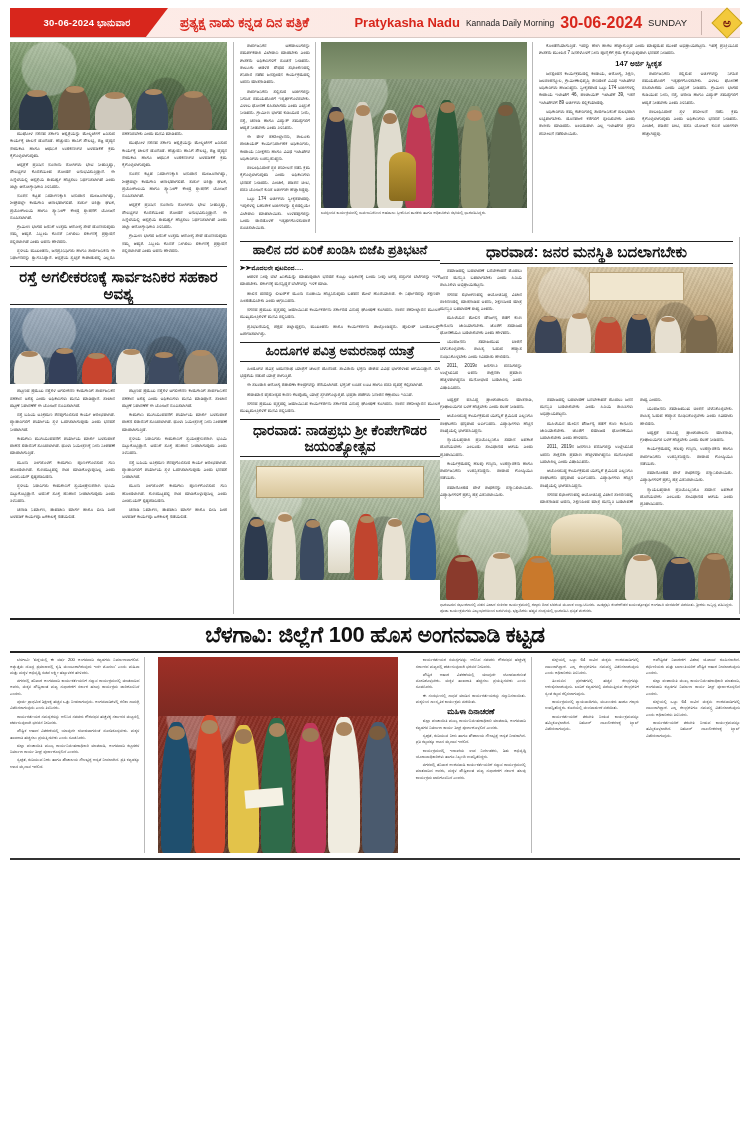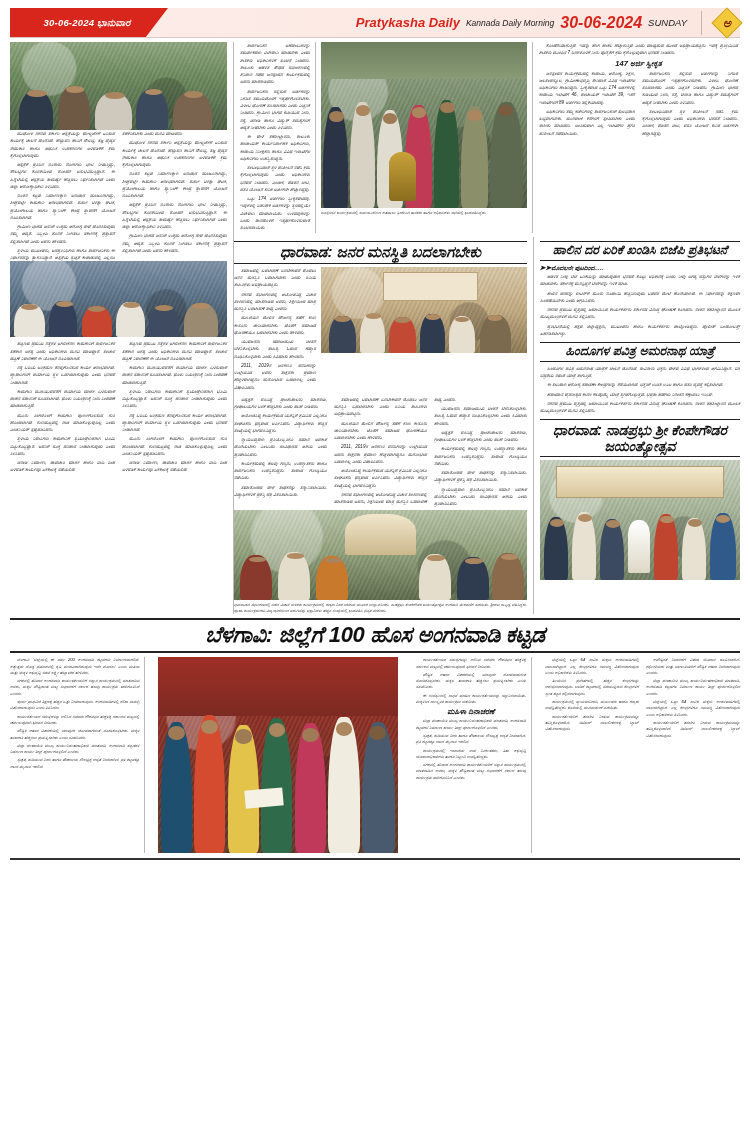--- a/index.html
+++ b/index.html
@@ -4,21 +4,21 @@
 <style>
   * { box-sizing: border-box; margin: 0; padding: 0; }
   body {
     width: 750px; height: 1148px;
     background: #ffffff;
     font-family: "Liberation Sans", sans-serif;
     color: #111;
     overflow: hidden;
     position: relative;
   }
-  .page { width: 750px; height: 1016px; padding: 8px 10px 6px 10px; position: relative; font-style: italic; }
+  .page { width: 750px; height: 1016px; padding: 8px 10px 6px 10px; position: relative; }
 
   
   .masthead {
     height: 30px; display: flex; align-items: stretch;
     background: linear-gradient(to right, #fdece8 0%, #fce9e4 60%, #fbe6e0 100%);
     border-bottom: 1px solid #d9c9c4;
     position: relative;
   }
   .mh-dateflag {
     background: #d8261c; color: #fff;
@@ -105,22 +105,23 @@
 
   .footrule { height: 2px; background: #333; margin-top: 5px; }
 </style>
 </head>
 <body>
 
 <div class="page">
 
   <div class="masthead">
     <div class="mh-dateflag">30-06-2024 ಭಾನುವಾರ</div>
+    <div class="mh-kn-title">ಪ್ರತ್ಯಕ್ಷ ನಾಡು ಕನ್ನಡ ದಿನ ಪತ್ರಿಕೆ</div>
     <div class="mh-right">
-      <span class="mh-brand">Pratykasha Daily</span>
+      <span class="mh-brand">Pratykasha Nadu</span>
       <span class="mh-sub">Kannada Daily Morning</span>
       <span class="mh-date2">30-06-2024</span>
       <span class="mh-day">SUNDAY</span>
       <span class="mh-divider"></span>
       <span class="mh-logo">
           <span>ಅ</span>
         </span>
     </div>
   </div>
 
@@ -152,20 +153,21 @@
           <p>ನೂತನ ಕಟ್ಟಡ ನಿರ್ಮಾಣಕ್ಕಾಗಿ ಅನುದಾನ ಮಂಜೂರಾಗಿದ್ದು, ಶೀಘ್ರದಲ್ಲೇ ಕಾಮಗಾರಿ ಆರಂಭವಾಗಲಿದೆ. ತುರ್ತು ಚಿಕಿತ್ಸಾ ಘಟಕ, ಪ್ರಯೋಗಾಲಯ ಹಾಗೂ ಸ್ಕ್ಯಾನಿಂಗ್ ಕೇಂದ್ರ ಸ್ಥಾಪನೆಗೆ ಯೋಜನೆ ರೂಪಿಸಲಾಗಿದೆ.</p>
           <p>ಗ್ರಾಮೀಣ ಭಾಗದ ಜನರಿಗೆ ಉತ್ತಮ ಆರೋಗ್ಯ ಸೇವೆ ದೊರಕಿಸುವುದು ನಮ್ಮ ಆದ್ಯತೆ. ಸಿಬ್ಬಂದಿ ಕೊರತೆ ನೀಗಿಸಲು ಸರ್ಕಾರಕ್ಕೆ ಪ್ರಸ್ತಾವನೆ ಸಲ್ಲಿಸಲಾಗಿದೆ ಎಂದು ಅವರು ಹೇಳಿದರು.</p>
           <p>ಸ್ಥಳೀಯ ಮುಖಂಡರು, ಜನಪ್ರತಿನಿಧಿಗಳು ಹಾಗೂ ಸಾರ್ವಜನಿಕರು ಈ ನಿರ್ಧಾರವನ್ನು ಸ್ವಾಗತಿಸಿದ್ದಾರೆ. ಆಸ್ಪತ್ರೆಯ ಸ್ವಚ್ಛತೆ ಕಾಪಾಡುವಲ್ಲಿ ಎಲ್ಲರೂ ಸಹಕರಿಸಬೇಕು ಎಂದು ಮನವಿ ಮಾಡಿದರು.</p>
           <p>ಮುಧೋಳ ನಗರದ ಸರ್ಕಾರಿ ಆಸ್ಪತ್ರೆಯನ್ನು ಮೇಲ್ದರ್ಜೆಗೆ ಏರಿಸುವ ಕಾರ್ಯಕ್ಕೆ ಚಾಲನೆ ದೊರೆತಿದೆ. ಹೆಚ್ಚುವರಿ ಹಾಸಿಗೆ ಸೌಲಭ್ಯ, ತಜ್ಞ ವೈದ್ಯರ ನೇಮಕಾತಿ ಹಾಗೂ ಆಧುನಿಕ ಉಪಕರಣಗಳ ಅಳವಡಿಕೆಗೆ ಕ್ರಮ ಕೈಗೊಳ್ಳಲಾಗುವುದು.</p>
           <p>ನೂತನ ಕಟ್ಟಡ ನಿರ್ಮಾಣಕ್ಕಾಗಿ ಅನುದಾನ ಮಂಜೂರಾಗಿದ್ದು, ಶೀಘ್ರದಲ್ಲೇ ಕಾಮಗಾರಿ ಆರಂಭವಾಗಲಿದೆ. ತುರ್ತು ಚಿಕಿತ್ಸಾ ಘಟಕ, ಪ್ರಯೋಗಾಲಯ ಹಾಗೂ ಸ್ಕ್ಯಾನಿಂಗ್ ಕೇಂದ್ರ ಸ್ಥಾಪನೆಗೆ ಯೋಜನೆ ರೂಪಿಸಲಾಗಿದೆ.</p>
           <p>ಆಸ್ಪತ್ರೆಗೆ ಪ್ರತಿದಿನ ನೂರಾರು ರೋಗಿಗಳು ಭೇಟಿ ನೀಡುತ್ತಿದ್ದು, ಸೌಲಭ್ಯಗಳ ಕೊರತೆಯಿಂದ ತೊಂದರೆ ಅನುಭವಿಸುತ್ತಿದ್ದಾರೆ. ಈ ಹಿನ್ನೆಲೆಯಲ್ಲಿ ಆಸ್ಪತ್ರೆಯ ಸಾಮರ್ಥ್ಯ ಹೆಚ್ಚಿಸಲು ನಿರ್ಧರಿಸಲಾಗಿದೆ ಎಂದು ಜಿಲ್ಲಾ ಆರೋಗ್ಯಾಧಿಕಾರಿ ತಿಳಿಸಿದರು.</p>
           <p>ಗ್ರಾಮೀಣ ಭಾಗದ ಜನರಿಗೆ ಉತ್ತಮ ಆರೋಗ್ಯ ಸೇವೆ ದೊರಕಿಸುವುದು ನಮ್ಮ ಆದ್ಯತೆ. ಸಿಬ್ಬಂದಿ ಕೊರತೆ ನೀಗಿಸಲು ಸರ್ಕಾರಕ್ಕೆ ಪ್ರಸ್ತಾವನೆ ಸಲ್ಲಿಸಲಾಗಿದೆ ಎಂದು ಅವರು ಹೇಳಿದರು.</p>
         </div>
       </div>
 
+      <h2 class="sec" style="margin-top:5px">ರಸ್ತೆ ಅಗಲೀಕರಣಕ್ಕೆ ಸಾರ್ವಜನಿಕರ ಸಹಕಾರ ಅವಶ್ಯ</h2>
 
       <div class="photo" style="height:76px;background:linear-gradient(180deg,#7f93a8 0%,#5d7489 45%,#3c4b58 100%)">
         <span class="grain"></span>
         <span class="ph-people">
           <i style="left:2%;width:14%;height:70%;background:#e8e4da"></i>
           <i style="left:18%;width:13%;height:76%;background:#34405a"></i>
           <i style="left:33%;width:14%;height:66%;background:#c8452f"></i>
           <i style="left:49%;width:13%;height:74%;background:#e8e4da"></i>
           <i style="left:64%;width:14%;height:68%;background:#3e4b61"></i>
           <i style="left:80%;width:16%;height:72%;background:#9b8a72"></i>
@@ -246,20 +248,62 @@
               <p>ಜನಸ್ಪಂದನ ಕಾರ್ಯಕ್ರಮದಲ್ಲಿ ಕಂದಾಯ, ಆರೋಗ್ಯ, ಶಿಕ್ಷಣ, ಜಲಸಂಪನ್ಮೂಲ, ಗ್ರಾಮೀಣಾಭಿವೃದ್ಧಿ ಸೇರಿದಂತೆ ವಿವಿಧ ಇಲಾಖೆಗಳ ಅಧಿಕಾರಿಗಳು ಹಾಜರಿದ್ದರು. ಸ್ವೀಕೃತವಾದ ಒಟ್ಟು 174 ಅರ್ಜಿಗಳಲ್ಲಿ ಕಂದಾಯ ಇಲಾಖೆಗೆ 46, ಪಂಚಾಯತ್ ಇಲಾಖೆಗೆ 39, ಇತರೆ ಇಲಾಖೆಗಳಿಗೆ 89 ಅರ್ಜಿಗಳು ಸಲ್ಲಿಕೆಯಾದವು.</p>
               <p>ಅಧಿಕಾರಿಗಳು ತಮ್ಮ ಕಚೇರಿಗಳಲ್ಲಿ ಸಾರ್ವಜನಿಕರಿಗೆ ಸುಲಭವಾಗಿ ಲಭ್ಯವಾಗಬೇಕು. ದೂರವಾಣಿ ಕರೆಗಳಿಗೆ ಸ್ಪಂದಿಸಬೇಕು ಎಂದು ತಾಕೀತು ಮಾಡಿದರು. ಅಂತಿಮವಾಗಿ ಎಲ್ಲ ಇಲಾಖೆಗಳ ಪ್ರಗತಿ ಪರಿಶೀಲನೆ ನಡೆಸಲಾಯಿತು.</p>
               <p>ಸಾರ್ವಜನಿಕರು ಸಲ್ಲಿಸುವ ಅರ್ಜಿಗಳನ್ನು ನಿಗದಿತ ಸಮಯದೊಳಗೆ ಇತ್ಯರ್ಥಗೊಳಿಸಬೇಕು. ವಿಳಂಬ ಧೋರಣೆ ಸಹಿಸಲಾಗದು ಎಂದು ಎಚ್ಚರಿಕೆ ನೀಡಿದರು. ಗ್ರಾಮೀಣ ಭಾಗದ ಕುಡಿಯುವ ನೀರು, ರಸ್ತೆ, ಚರಂಡಿ ಹಾಗೂ ವಿದ್ಯುತ್ ಸಮಸ್ಯೆಗಳಿಗೆ ಆದ್ಯತೆ ನೀಡಬೇಕು ಎಂದು ತಿಳಿಸಿದರು.</p>
               <p>ಸಂಬಂಧಿಸಿದಂತೆ ಸ್ಥಳ ಪರಿಶೀಲನೆ ನಡೆಸಿ ಕ್ರಮ ಕೈಗೊಳ್ಳಲಾಗುವುದು ಎಂದು ಅಧಿಕಾರಿಗಳು ಭರವಸೆ ನೀಡಿದರು. ಪಿಂಚಣಿ, ಪಡಿತರ ಚೀಟಿ, ವಸತಿ ಯೋಜನೆ ಕುರಿತ ಅರ್ಜಿಗಳೇ ಹೆಚ್ಚಾಗಿದ್ದವು.</p>
             </div>
           </div>
         </div>
       </div>
 
       <div style="display:flex;margin-top:4px">
+
+        <div style="width:206px;padding-left:6px">
+
+          <h2 class="sec" style="font-size:12.5px">ಹಾಲಿನ ದರ ಏರಿಕೆ ಖಂಡಿಸಿ ಬಿಜೆಪಿ ಪ್ರತಿಭಟನೆ</h2>
+          <div class="contfrom">➤➤ಮೊದಲನೇ ಪುಟದಿಂದ.....</div>
+          <div class="tx">
+            <p>ಆಡಳಿತ ನೀವು ಬೆಲೆ ಏರಿಕೆಯನ್ನು ಮಾಡುವುದಾಗಿ ಭರವಸೆ ಕೊಟ್ಟು ಅಧಿಕಾರಕ್ಕೆ ಬಂದು ನೀವು ಅಗತ್ಯ ವಸ್ತುಗಳ ಬೆಲೆಗಳನ್ನು ಇಳಿಕೆ ಮಾಡಬೇಕು. ಸರ್ಕಾರಕ್ಕೆ ಮನಸ್ಸಿದ್ದರೆ ಬೆಲೆಗಳನ್ನು ಇಳಿಕೆ ಮಾಡಿ.</p>
+            <p>ಹಾಲಿನ ದರವನ್ನು ಲೀಟರ್‌ಗೆ ಮೂರು ರೂಪಾಯಿ ಹೆಚ್ಚಿಸಿರುವುದು ಬಡವರ ಮೇಲೆ ಹೊರೆಯಾಗಿದೆ. ಈ ನಿರ್ಧಾರವನ್ನು ತಕ್ಷಣವೇ ಹಿಂಪಡೆಯಬೇಕು ಎಂದು ಆಗ್ರಹಿಸಿದರು.</p>
+            <p>ನಗರದ ಪ್ರಮುಖ ವೃತ್ತದಲ್ಲಿ ಜಮಾಯಿಸಿದ ಕಾರ್ಯಕರ್ತರು ಸರ್ಕಾರದ ವಿರುದ್ಧ ಘೋಷಣೆ ಕೂಗಿದರು. ನಂತರ ತಹಶೀಲ್ದಾರರ ಮೂಲಕ ಮುಖ್ಯಮಂತ್ರಿಗಳಿಗೆ ಮನವಿ ಸಲ್ಲಿಸಿದರು.</p>
+            <p>ಪ್ರತಿಭಟನೆಯಲ್ಲಿ ಪಕ್ಷದ ಜಿಲ್ಲಾಧ್ಯಕ್ಷರು, ಮುಖಂಡರು ಹಾಗೂ ಕಾರ್ಯಕರ್ತರು ಪಾಲ್ಗೊಂಡಿದ್ದರು. ಪೊಲೀಸ್ ಬಂದೋಬಸ್ತ್ ಏರ್ಪಡಿಸಲಾಗಿತ್ತು.</p>
+          </div>
+
+          <h2 class="sec" style="font-size:12.5px;margin-top:5px">ಹಿಂದೂಗಳ ಪವಿತ್ರ ಅಮರನಾಥ ಯಾತ್ರೆ</h2>
+          <div class="tx">
+            <p>ಹಿಂದೂಗಳ ಪವಿತ್ರ ಅಮರನಾಥ ಯಾತ್ರೆಗೆ ಚಾಲನೆ ದೊರೆತಿದೆ. ಸಾವಿರಾರು ಭಕ್ತರು ದೇಶದ ವಿವಿಧ ಭಾಗಗಳಿಂದ ಆಗಮಿಸಿದ್ದಾರೆ. ಬಿಗಿ ಭದ್ರತೆಯ ನಡುವೆ ಯಾತ್ರೆ ಸಾಗುತ್ತಿದೆ.</p>
+            <p>ಈ ಸಲುವಾಗಿ ಆರೋಗ್ಯ ತಪಾಸಣಾ ಕೇಂದ್ರಗಳನ್ನು ತೆರೆಯಲಾಗಿದೆ. ಭಕ್ತರಿಗೆ ಉಚಿತ ಊಟ ಹಾಗೂ ವಸತಿ ವ್ಯವಸ್ಥೆ ಕಲ್ಪಿಸಲಾಗಿದೆ.</p>
+            <p>ಹವಾಮಾನ ವೈಪರೀತ್ಯದ ಕಾರಣ ಕೆಲವೊಮ್ಮೆ ಯಾತ್ರೆ ಸ್ಥಗಿತಗೊಳ್ಳುತ್ತದೆ. ಭದ್ರತಾ ಪಡೆಗಳು ನಿರಂತರ ಕಣ್ಗಾವಲು ಇರಿಸಿವೆ.</p>
+            <p>ನಗರದ ಪ್ರಮುಖ ವೃತ್ತದಲ್ಲಿ ಜಮಾಯಿಸಿದ ಕಾರ್ಯಕರ್ತರು ಸರ್ಕಾರದ ವಿರುದ್ಧ ಘೋಷಣೆ ಕೂಗಿದರು. ನಂತರ ತಹಶೀಲ್ದಾರರ ಮೂಲಕ ಮುಖ್ಯಮಂತ್ರಿಗಳಿಗೆ ಮನವಿ ಸಲ್ಲಿಸಿದರು.</p>
+          </div>
+
+          <h2 class="sec2">ಧಾರವಾಡ: ನಾಡಪ್ರಭು ಶ್ರೀ ಕೆಂಪೇಗೌಡರ ಜಯಂತ್ಯೋತ್ಸವ</h2>
+
+          <div class="photo" style="height:120px;background:linear-gradient(180deg,#c9d2c0 0%,#a9b79b 40%,#6f7f62 100%)">
+            <span class="grain"></span>
+            <span style="position:absolute;left:8%;top:5%;width:84%;height:26%;background:linear-gradient(180deg,#f4e9cf,#d8c59a);border:1px solid #b09c70"></span>
+            <span class="ph-people" style="height:66%">
+              <i style="left:2%;width:12%;height:80%;background:#2d3a4e"></i>
+              <i style="left:16%;width:12%;height:86%;background:#e8e1d2"></i>
+              <i style="left:30%;width:12%;height:78%;background:#3b4a60"></i>
+              <i style="left:57%;width:12%;height:84%;background:#c0452f"></i>
+              <i style="left:71%;width:12%;height:79%;background:#e8e1d2"></i>
+              <i style="left:85%;width:13%;height:85%;background:#2f5a8a"></i>
+              <span class="ph-head" style="left:5%;bottom:68%;width:7%;height:10%;background:#a9855f"></span>
+              <span class="ph-head" style="left:19%;bottom:74%;width:7%;height:10%;background:#b08b63"></span>
+              <span class="ph-head" style="left:33%;bottom:66%;width:7%;height:10%;background:#a9855f"></span>
+              <span class="ph-head" style="left:60%;bottom:72%;width:7%;height:10%;background:#b08b63"></span>
+              <span class="ph-head" style="left:74%;bottom:67%;width:7%;height:10%;background:#a9855f"></span>
+              <span class="ph-head" style="left:88%;bottom:73%;width:7%;height:10%;background:#b08b63"></span>
+            </span>
+            <span style="position:absolute;left:44%;bottom:6%;width:11%;height:44%;background:linear-gradient(180deg,#ffffff,#ded8c6);border-radius:44% 44% 8% 8%/26% 26% 6% 6%"></span>
+          </div>
+        </div>
 
         <div style="width:300px;padding-right:6px;border-right:1px solid #b9b9b9">
           <h2 class="sec">ಧಾರವಾಡ: ಜನರ ಮನಸ್ಥಿತಿ ಬದಲಾಗಬೇಕು</h2>
 
           <div style="display:flex;gap:5px">
             <div style="width:82px">
               <div class="tx">
                 <p>ಸಮಾಜದಲ್ಲಿ ಬದಲಾವಣೆ ಬರಬೇಕಾದರೆ ಮೊದಲು ಜನರ ಮನಸ್ಥಿತಿ ಬದಲಾಗಬೇಕು ಎಂದು ಹಿರಿಯ ಸಾಹಿತಿಗಳು ಅಭಿಪ್ರಾಯಪಟ್ಟರು.</p>
                 <p>ನಗರದ ಸಭಾಂಗಣದಲ್ಲಿ ಆಯೋಜಿಸಿದ್ದ ವಿಚಾರ ಸಂಕಿರಣದಲ್ಲಿ ಮಾತನಾಡಿದ ಅವರು, ಶಿಕ್ಷಣದಿಂದ ಮಾತ್ರ ಮನಸ್ಥಿತಿ ಬದಲಾವಣೆ ಸಾಧ್ಯ ಎಂದರು.</p>
                 <p>ಮಹಿಳೆಯರ ಮೇಲಿನ ದೌರ್ಜನ್ಯ ತಡೆಗೆ ಕಠಿಣ ಕಾನೂನು ಜಾರಿಯಾಗಬೇಕು. ಜೊತೆಗೆ ಸಮಾಜದ ಧೋರಣೆಯೂ ಬದಲಾಗಬೇಕು ಎಂದು ಹೇಳಿದರು.</p>
@@ -322,62 +366,20 @@
               <span class="ph-head" style="left:5%;bottom:66%;width:6%;height:10%;background:#a9855f"></span>
               <span class="ph-head" style="left:18%;bottom:72%;width:6%;height:10%;background:#b08b63"></span>
               <span class="ph-head" style="left:31%;bottom:64%;width:6%;height:10%;background:#a9855f"></span>
               <span class="ph-head" style="left:66%;bottom:68%;width:6%;height:10%;background:#b08b63"></span>
               <span class="ph-head" style="left:79%;bottom:63%;width:6%;height:10%;background:#a9855f"></span>
               <span class="ph-head" style="left:91%;bottom:70%;width:6%;height:10%;background:#b08b63"></span>
             </span>
           </div>
           <div class="caption">ಧಾರವಾಡದ ಸಭಾಂಗಣದಲ್ಲಿ ನಡೆದ ವಿಚಾರ ಸಂಕಿರಣ ಕಾರ್ಯಕ್ರಮದಲ್ಲಿ ಗಣ್ಯರು ದೀಪ ಬೆಳಗುವ ಮೂಲಕ ಉದ್ಘಾಟಿಸಿದರು. ನಾಡಪ್ರಭು ಕೆಂಪೇಗೌಡರ ಜಯಂತ್ಯೋತ್ಸವ ಅಂಗವಾಗಿ ಮೆರವಣಿಗೆ ನಡೆಯಿತು. ಶ್ರೀಗಳು ಸಾನ್ನಿಧ್ಯ ವಹಿಸಿದ್ದರು. ಪೂಜಾ ಕಾರ್ಯಕ್ರಮಗಳು ವಿಜೃಂಭಣೆಯಿಂದ ಜರುಗಿದವು. ಭಕ್ತಾದಿಗಳು ಹೆಚ್ಚಿನ ಸಂಖ್ಯೆಯಲ್ಲಿ ಭಾಗವಹಿಸಿ ಧನ್ಯತೆ ಮೆರೆದರು.</div>
         </div>
-
-        <div style="width:206px;padding-left:6px">
-
-          <h2 class="sec" style="font-size:12.5px">ಹಾಲಿನ ದರ ಏರಿಕೆ ಖಂಡಿಸಿ ಬಿಜೆಪಿ ಪ್ರತಿಭಟನೆ</h2>
-          <div class="contfrom">➤➤ಮೊದಲನೇ ಪುಟದಿಂದ.....</div>
-          <div class="tx">
-            <p>ಆಡಳಿತ ನೀವು ಬೆಲೆ ಏರಿಕೆಯನ್ನು ಮಾಡುವುದಾಗಿ ಭರವಸೆ ಕೊಟ್ಟು ಅಧಿಕಾರಕ್ಕೆ ಬಂದು ನೀವು ಅಗತ್ಯ ವಸ್ತುಗಳ ಬೆಲೆಗಳನ್ನು ಇಳಿಕೆ ಮಾಡಬೇಕು. ಸರ್ಕಾರಕ್ಕೆ ಮನಸ್ಸಿದ್ದರೆ ಬೆಲೆಗಳನ್ನು ಇಳಿಕೆ ಮಾಡಿ.</p>
-            <p>ಹಾಲಿನ ದರವನ್ನು ಲೀಟರ್‌ಗೆ ಮೂರು ರೂಪಾಯಿ ಹೆಚ್ಚಿಸಿರುವುದು ಬಡವರ ಮೇಲೆ ಹೊರೆಯಾಗಿದೆ. ಈ ನಿರ್ಧಾರವನ್ನು ತಕ್ಷಣವೇ ಹಿಂಪಡೆಯಬೇಕು ಎಂದು ಆಗ್ರಹಿಸಿದರು.</p>
-            <p>ನಗರದ ಪ್ರಮುಖ ವೃತ್ತದಲ್ಲಿ ಜಮಾಯಿಸಿದ ಕಾರ್ಯಕರ್ತರು ಸರ್ಕಾರದ ವಿರುದ್ಧ ಘೋಷಣೆ ಕೂಗಿದರು. ನಂತರ ತಹಶೀಲ್ದಾರರ ಮೂಲಕ ಮುಖ್ಯಮಂತ್ರಿಗಳಿಗೆ ಮನವಿ ಸಲ್ಲಿಸಿದರು.</p>
-            <p>ಪ್ರತಿಭಟನೆಯಲ್ಲಿ ಪಕ್ಷದ ಜಿಲ್ಲಾಧ್ಯಕ್ಷರು, ಮುಖಂಡರು ಹಾಗೂ ಕಾರ್ಯಕರ್ತರು ಪಾಲ್ಗೊಂಡಿದ್ದರು. ಪೊಲೀಸ್ ಬಂದೋಬಸ್ತ್ ಏರ್ಪಡಿಸಲಾಗಿತ್ತು.</p>
-          </div>
-
-          <h2 class="sec" style="font-size:12.5px;margin-top:5px">ಹಿಂದೂಗಳ ಪವಿತ್ರ ಅಮರನಾಥ ಯಾತ್ರೆ</h2>
-          <div class="tx">
-            <p>ಹಿಂದೂಗಳ ಪವಿತ್ರ ಅಮರನಾಥ ಯಾತ್ರೆಗೆ ಚಾಲನೆ ದೊರೆತಿದೆ. ಸಾವಿರಾರು ಭಕ್ತರು ದೇಶದ ವಿವಿಧ ಭಾಗಗಳಿಂದ ಆಗಮಿಸಿದ್ದಾರೆ. ಬಿಗಿ ಭದ್ರತೆಯ ನಡುವೆ ಯಾತ್ರೆ ಸಾಗುತ್ತಿದೆ.</p>
-            <p>ಈ ಸಲುವಾಗಿ ಆರೋಗ್ಯ ತಪಾಸಣಾ ಕೇಂದ್ರಗಳನ್ನು ತೆರೆಯಲಾಗಿದೆ. ಭಕ್ತರಿಗೆ ಉಚಿತ ಊಟ ಹಾಗೂ ವಸತಿ ವ್ಯವಸ್ಥೆ ಕಲ್ಪಿಸಲಾಗಿದೆ.</p>
-            <p>ಹವಾಮಾನ ವೈಪರೀತ್ಯದ ಕಾರಣ ಕೆಲವೊಮ್ಮೆ ಯಾತ್ರೆ ಸ್ಥಗಿತಗೊಳ್ಳುತ್ತದೆ. ಭದ್ರತಾ ಪಡೆಗಳು ನಿರಂತರ ಕಣ್ಗಾವಲು ಇರಿಸಿವೆ.</p>
-            <p>ನಗರದ ಪ್ರಮುಖ ವೃತ್ತದಲ್ಲಿ ಜಮಾಯಿಸಿದ ಕಾರ್ಯಕರ್ತರು ಸರ್ಕಾರದ ವಿರುದ್ಧ ಘೋಷಣೆ ಕೂಗಿದರು. ನಂತರ ತಹಶೀಲ್ದಾರರ ಮೂಲಕ ಮುಖ್ಯಮಂತ್ರಿಗಳಿಗೆ ಮನವಿ ಸಲ್ಲಿಸಿದರು.</p>
-          </div>
-
-          <h2 class="sec2">ಧಾರವಾಡ: ನಾಡಪ್ರಭು ಶ್ರೀ ಕೆಂಪೇಗೌಡರ ಜಯಂತ್ಯೋತ್ಸವ</h2>
-
-          <div class="photo" style="height:120px;background:linear-gradient(180deg,#c9d2c0 0%,#a9b79b 40%,#6f7f62 100%)">
-            <span class="grain"></span>
-            <span style="position:absolute;left:8%;top:5%;width:84%;height:26%;background:linear-gradient(180deg,#f4e9cf,#d8c59a);border:1px solid #b09c70"></span>
-            <span class="ph-people" style="height:66%">
-              <i style="left:2%;width:12%;height:80%;background:#2d3a4e"></i>
-              <i style="left:16%;width:12%;height:86%;background:#e8e1d2"></i>
-              <i style="left:30%;width:12%;height:78%;background:#3b4a60"></i>
-              <i style="left:57%;width:12%;height:84%;background:#c0452f"></i>
-              <i style="left:71%;width:12%;height:79%;background:#e8e1d2"></i>
-              <i style="left:85%;width:13%;height:85%;background:#2f5a8a"></i>
-              <span class="ph-head" style="left:5%;bottom:68%;width:7%;height:10%;background:#a9855f"></span>
-              <span class="ph-head" style="left:19%;bottom:74%;width:7%;height:10%;background:#b08b63"></span>
-              <span class="ph-head" style="left:33%;bottom:66%;width:7%;height:10%;background:#a9855f"></span>
-              <span class="ph-head" style="left:60%;bottom:72%;width:7%;height:10%;background:#b08b63"></span>
-              <span class="ph-head" style="left:74%;bottom:67%;width:7%;height:10%;background:#a9855f"></span>
-              <span class="ph-head" style="left:88%;bottom:73%;width:7%;height:10%;background:#b08b63"></span>
-            </span>
-            <span style="position:absolute;left:44%;bottom:6%;width:11%;height:44%;background:linear-gradient(180deg,#ffffff,#ded8c6);border-radius:44% 44% 8% 8%/26% 26% 6% 6%"></span>
-          </div>
-        </div>
       </div>
     </div>
   </div>
 
   <div class="bottom-wrap">
     <div class="bottom-head">ಬೆಳಗಾವಿ: ಜಿಲ್ಲೆಗೆ 100 ಹೊಸ ಅಂಗನವಾಡಿ ಕಟ್ಟಡ</div>
 
     <div class="bottom-grid">
 
       <div class="bl">

